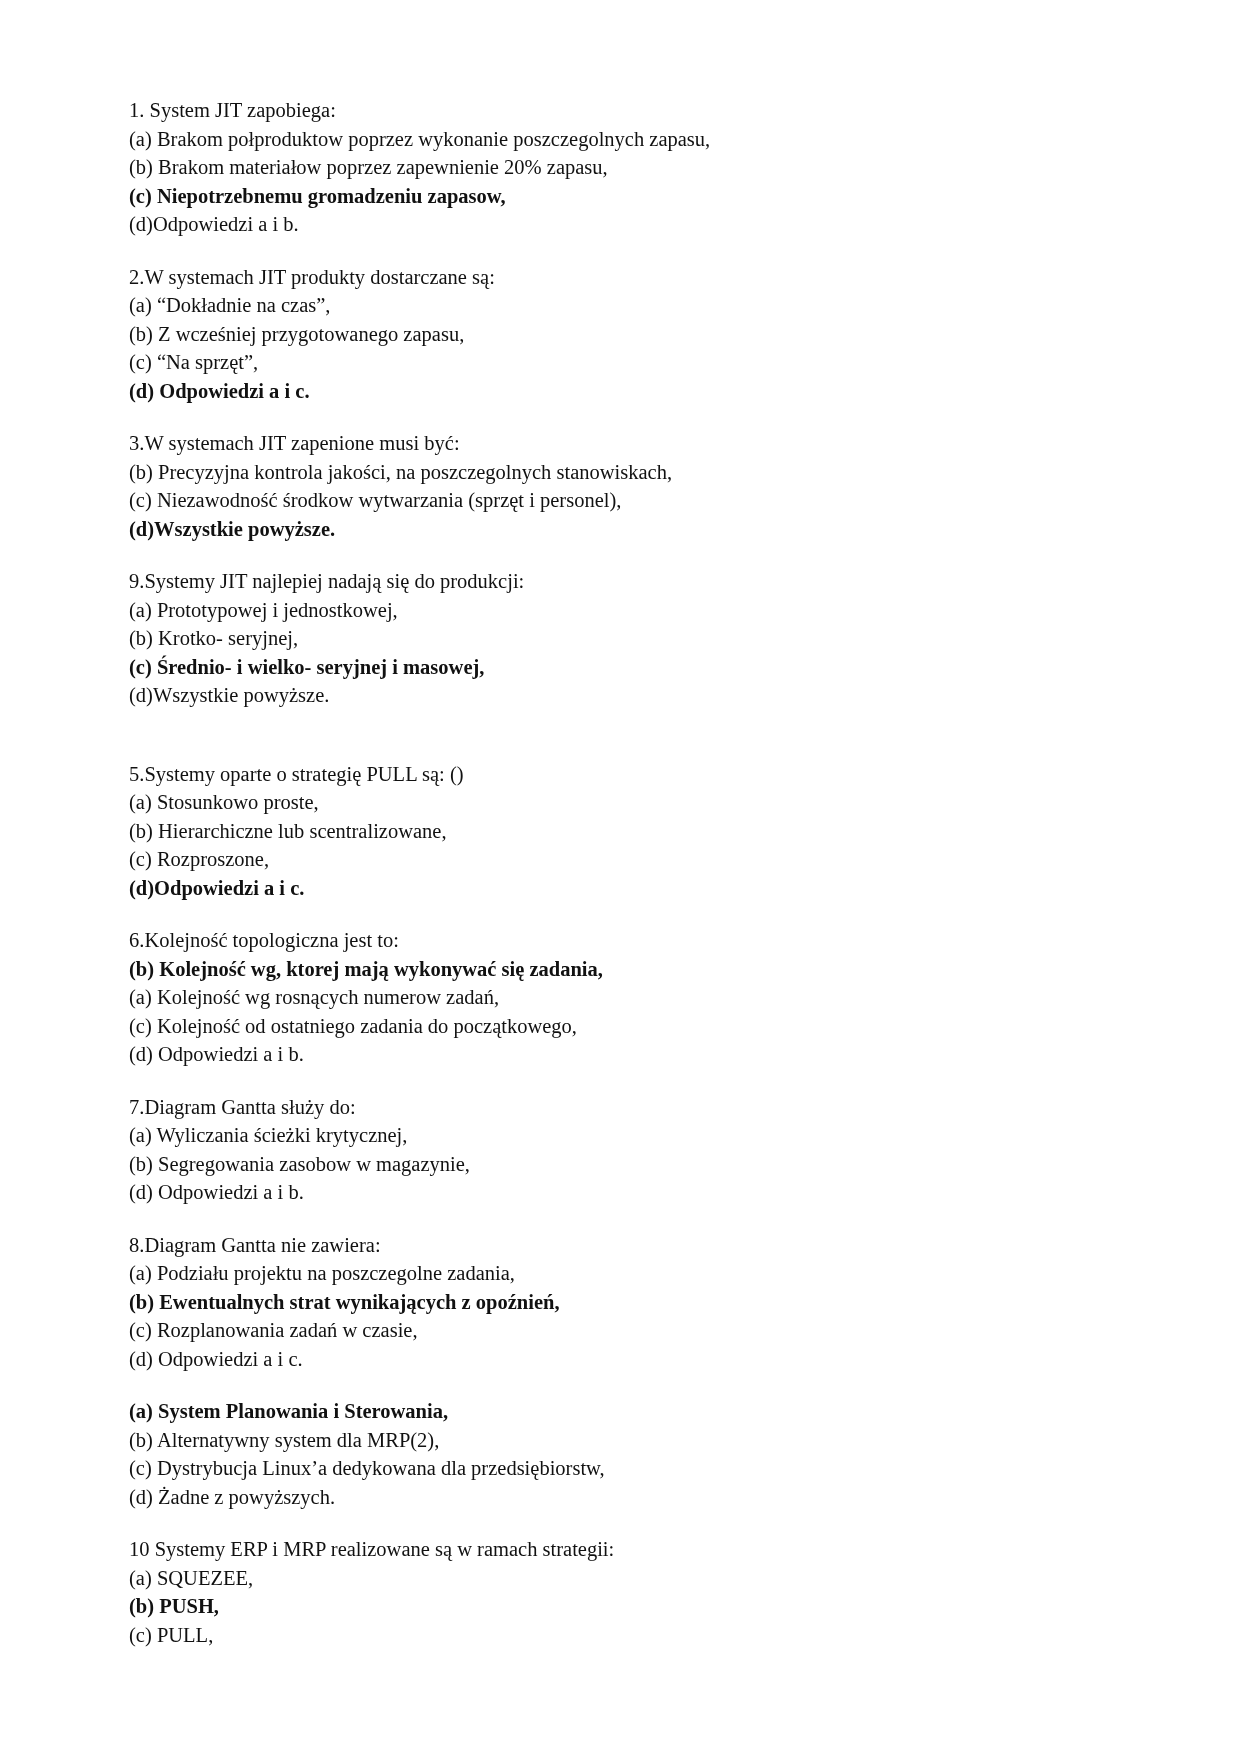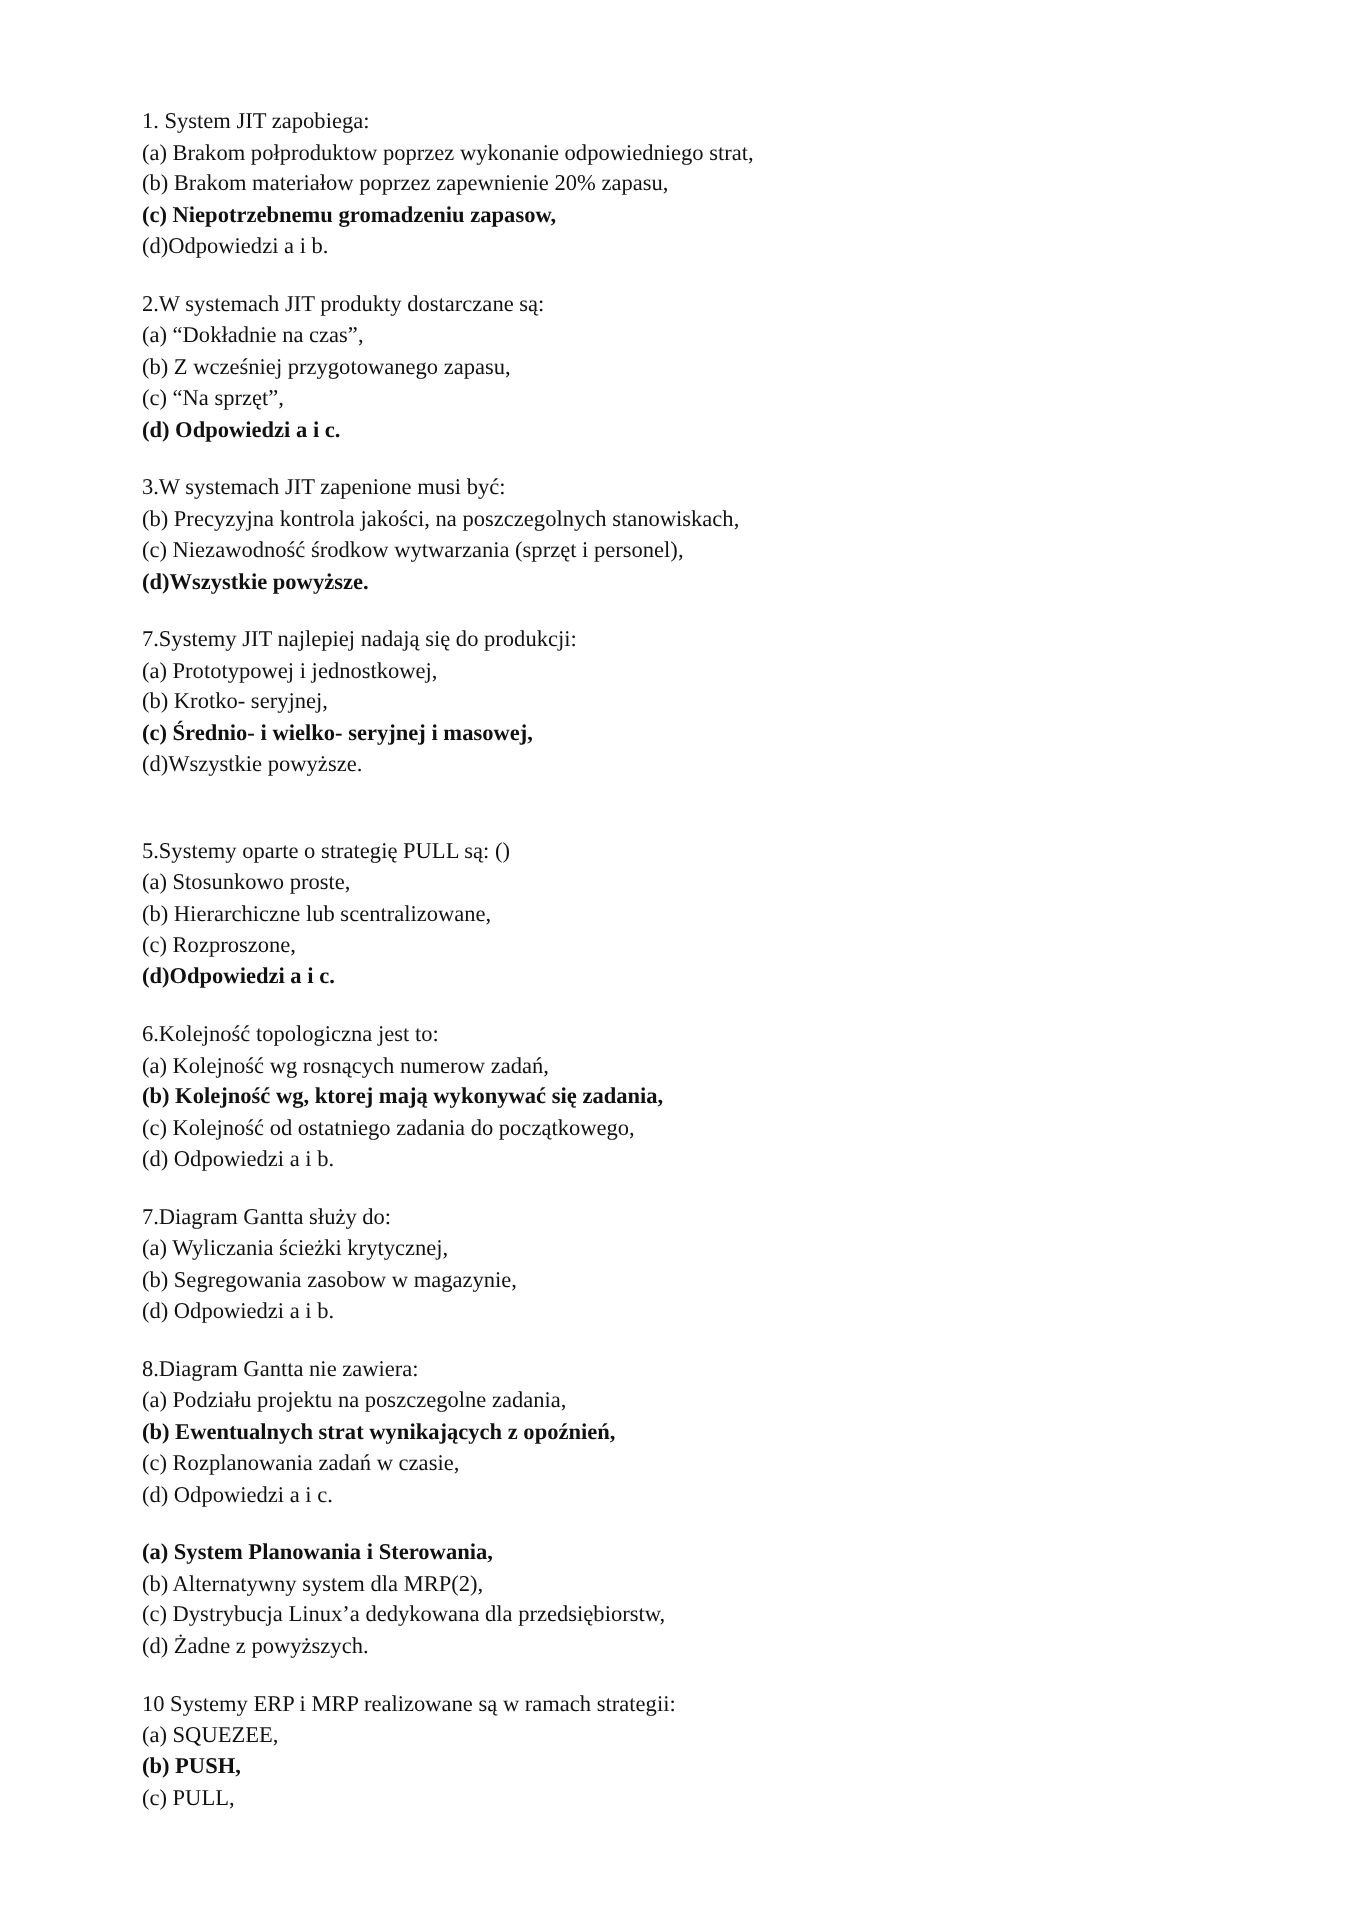--- a/index.html
+++ b/index.html
@@ -49,57 +49,57 @@
     height: 26px;
   }
 </style>
 </head>
 <body>
 
 <div class="page">
   <div class="content" id="question-list">
       <div class="question-block">
         <div class="q-stem">1. System JIT zapobiega:</div>
-        <div class="q-option">(a) Brakom połproduktow poprzez wykonanie odpowiedniego strat,</div>
+        <div class="q-option">(a) Brakom połproduktow poprzez wykonanie poszczegolnych zapasu,</div>
         <div class="q-option">(b) Brakom materiałow poprzez zapewnienie 20% zapasu,</div>
         <div class="q-option bold">(c) Niepotrzebnemu gromadzeniu zapasow,</div>
         <div class="q-option">(d)Odpowiedzi a i b.</div>
       </div>
       <div class="question-block">
         <div class="q-stem">2.W systemach JIT produkty dostarczane są:</div>
         <div class="q-option">(a) “Dokładnie na czas”,</div>
         <div class="q-option">(b) Z wcześniej przygotowanego zapasu,</div>
         <div class="q-option">(c) “Na sprzęt”,</div>
         <div class="q-option bold">(d) Odpowiedzi a i c.</div>
       </div>
       <div class="question-block">
         <div class="q-stem">3.W systemach JIT zapenione musi być:</div>
         <div class="q-option">(b) Precyzyjna kontrola jakości, na poszczegolnych stanowiskach,</div>
         <div class="q-option">(c) Niezawodność środkow wytwarzania (sprzęt i personel),</div>
         <div class="q-option bold">(d)Wszystkie powyższe.</div>
       </div>
       <div class="question-block">
-        <div class="q-stem">7.Systemy JIT najlepiej nadają się do produkcji:</div>
+        <div class="q-stem">9.Systemy JIT najlepiej nadają się do produkcji:</div>
         <div class="q-option">(a) Prototypowej i jednostkowej,</div>
         <div class="q-option">(b) Krotko- seryjnej,</div>
         <div class="q-option bold">(c) Średnio- i wielko- seryjnej i masowej,</div>
         <div class="q-option">(d)Wszystkie powyższe.</div>
       </div>
       <div class="gap-large"></div>
       <div class="question-block">
         <div class="q-stem">5.Systemy oparte o strategię PULL są: ()</div>
         <div class="q-option">(a) Stosunkowo proste,</div>
         <div class="q-option">(b) Hierarchiczne lub scentralizowane,</div>
         <div class="q-option">(c) Rozproszone,</div>
         <div class="q-option bold">(d)Odpowiedzi a i c.</div>
       </div>
       <div class="question-block">
         <div class="q-stem">6.Kolejność topologiczna jest to:</div>
+        <div class="q-option bold">(b) Kolejność wg, ktorej mają wykonywać się zadania,</div>
         <div class="q-option">(a) Kolejność wg rosnących numerow zadań,</div>
-        <div class="q-option bold">(b) Kolejność wg, ktorej mają wykonywać się zadania,</div>
         <div class="q-option">(c) Kolejność od ostatniego zadania do początkowego,</div>
         <div class="q-option">(d) Odpowiedzi a i b.</div>
       </div>
       <div class="question-block">
         <div class="q-stem">7.Diagram Gantta służy do:</div>
         <div class="q-option">(a) Wyliczania ścieżki krytycznej,</div>
         <div class="q-option">(b) Segregowania zasobow w magazynie,</div>
         <div class="q-option">(d) Odpowiedzi a i b.</div>
       </div>
       <div class="question-block">

